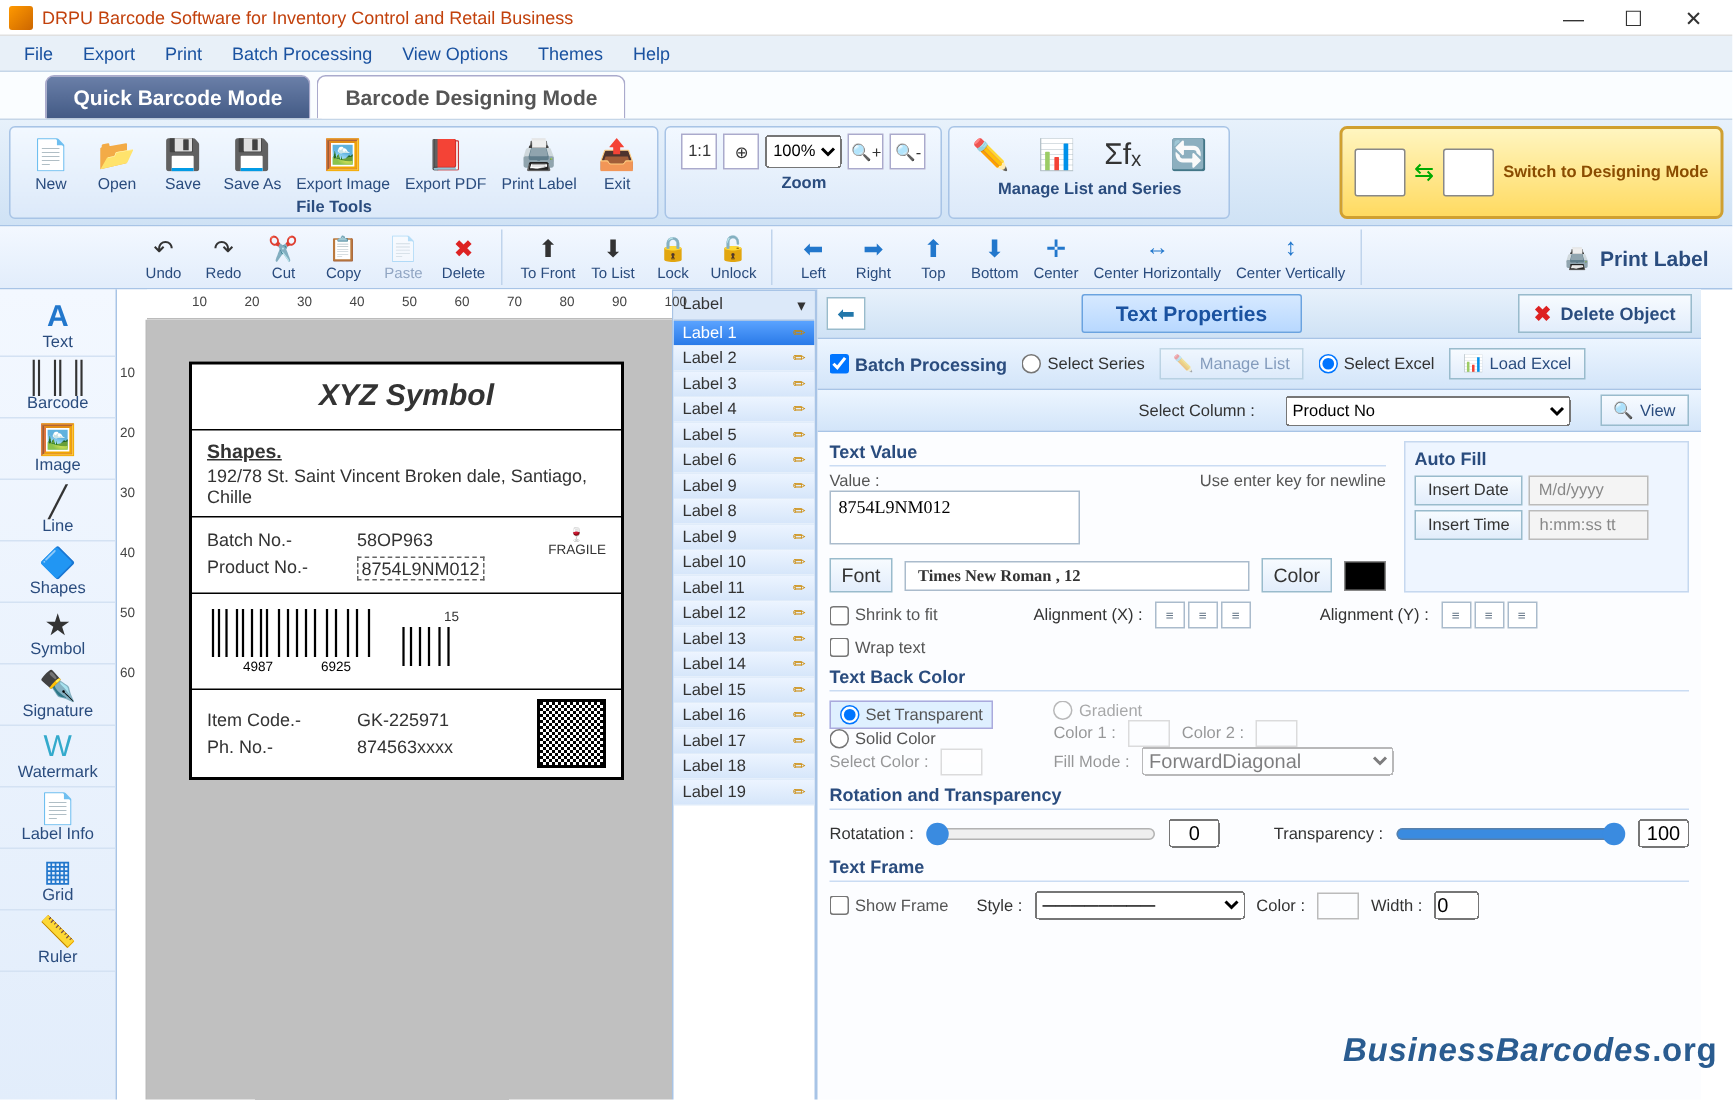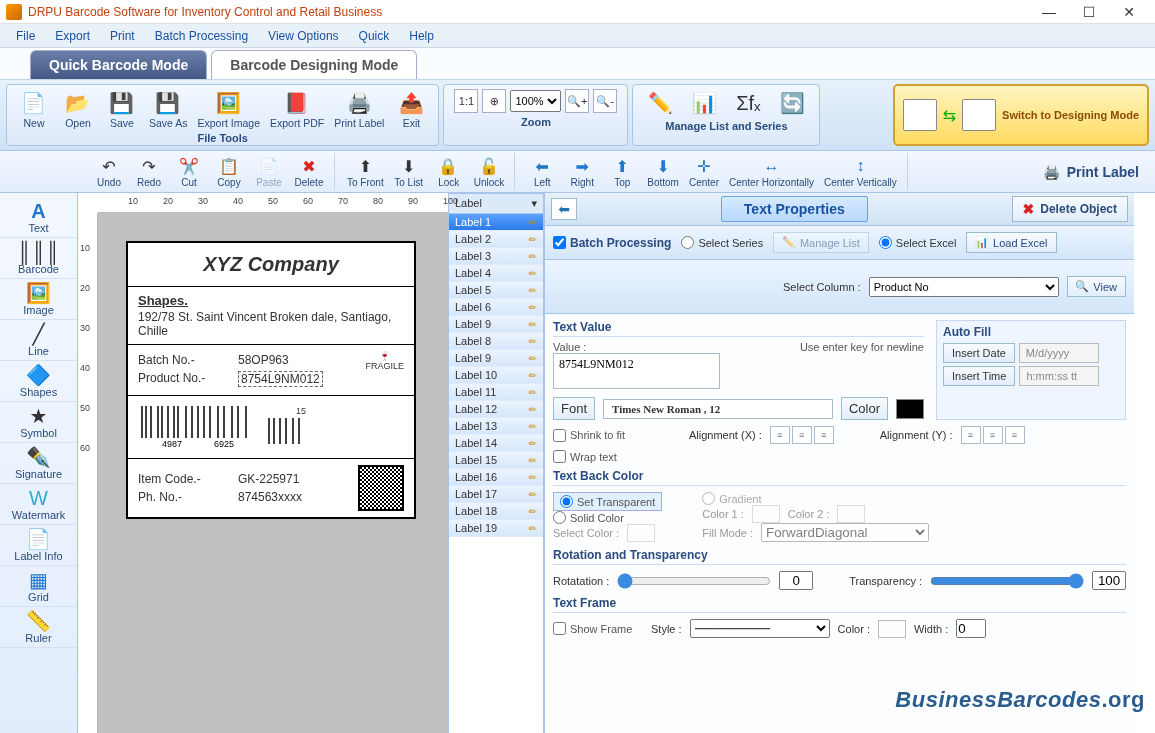--- a/index.html
+++ b/index.html
@@ -86,21 +86,21 @@
 .rightpanel { width: 590px; border-left: 1px solid #a8c4e6; display: flex; flex-direction: column; background: #fcfdff; overflow: hidden; }
 .rp-hdr { display: flex; align-items: center; padding: 3px 6px; background: linear-gradient(#e7f1fb,#cfe2f5); border-bottom: 1px solid #a8c4e6; gap: 8px; }
 .rp-back { width: 26px; height: 22px; border: 1px solid #9bc; background: #fff; display:flex;align-items:center;justify-content:center; color: #27a; font-size: 14px; cursor:pointer; }
 .rp-title { padding: 4px 22px; background: linear-gradient(#d6e9ff,#b8d8ff); border: 1px solid #6aa3e0; color: #1a52a0; font-size: 14px; font-weight: bold; border-radius: 2px; margin: 0 auto; }
 .rp-del { padding: 4px 10px; border: 1px solid #9bc; background: linear-gradient(#f7fbff,#e2edfb); display: flex; align-items: center; gap: 6px; font-size: 12px; font-weight: bold; color: #2a4c7e; cursor:pointer; }
 .rp-del .x { color: #d22; font-size: 14px; }
 
 .rp-topbar { display:flex; align-items:center; gap:10px; padding:6px 8px; background:linear-gradient(#ecf5ff,#d3e5f9); border-bottom:1px solid #a8c4e6; flex-wrap: wrap; }
 .rp-topbar .chk { display:flex;align-items:center;gap:4px;font-size:12px;font-weight:bold;color:#2a4c7e; }
 .rp-btn { padding:3px 8px; border:1px solid #9bc; background:linear-gradient(#f7fbff,#e2edfb); font-size:11px; cursor:pointer; display:flex;align-items:center;gap:4px; color:#2a4c7e; }
-.rp-row2 { display:flex;align-items:center;gap:8px;padding:16px 8px;background:linear-gradient(#ecf5ff,#d3e5f9); border-bottom:1px solid #a8c4e6; }
+.rp-row2 { display:flex;align-items:center;gap:20px;padding:3px 8px;background:linear-gradient(#ecf5ff,#d3e5f9); border-bottom:1px solid #a8c4e6; }
 .rp-row2 select { flex:0 0 190px; height:20px; font-size:11px; }
 
 .rp-body { padding: 6px 8px; display:flex; flex-direction:column; gap:6px; overflow:auto; font-size:11px; }
 .section-h { font-size:12px; font-weight:bold; color:#2a4c7e; border-bottom:1px solid #cadcf3; padding-bottom:2px; }
 .frow { display:flex; align-items:center; gap:8px; }
 .frow label { min-width:90px; color:#555; }
 .tinput { flex:0 0 300px; height:36px; border:1px solid #abc; padding:3px 5px; font-family:"Times New Roman",serif; font-size:12px; resize:none; }
 .smallbtn { padding:3px 7px; border:1px solid #9bc; background:linear-gradient(#f7fbff,#e2edfb); font-size:13px; cursor:pointer; }
 .fontdisp { border:1px solid #abc; padding:3px 8px; background:#fff; font-family:"Times New Roman",serif; font-weight:bold; }
 .colorbox { width:28px;height:20px;background:#000;border:1px solid #888; }
@@ -128,21 +128,21 @@
   <div class="winbtn">☐</div>
   <div class="winbtn">✕</div>
 </div>
 
 <div class="menubar">
   <span>File</span>
   <span>Export</span>
   <span>Print</span>
   <span>Batch Processing</span>
   <span>View Options</span>
-  <span>Quick</span>
+  <span>Themes</span>
   <span>Help</span>
 </div>
 
 <div class="modetabs">
   <div class="modetab active">Quick Barcode Mode</div>
   <div class="modetab inactive">Barcode Designing Mode</div>
 </div>
 
 <div class="ribbon">
   <div class="ribbongroup">
@@ -367,21 +367,21 @@
       <div class="vruler">
         <span class="t" style="top:30px">10</span>
           <span class="t" style="top:70px">20</span>
           <span class="t" style="top:110px">30</span>
           <span class="t" style="top:150px">40</span>
           <span class="t" style="top:190px">50</span>
           <span class="t" style="top:230px">60</span>
       </div>
       <div class="canvas">
         <div class="labelcard">
-          <div class="sec company">XYZ Company</div>
+          <div class="sec company">XYZ Symbol</div>
           <div class="sec addr">
             <h4>Shapes.</h4>
             <div>192/78 St. Saint Vincent Broken dale, Santiago, Chille</div>
           </div>
           <div class="sec" style="position:relative">
             <div class="fragile">🍷<br><span>FRAGILE</span></div>
             <div class="row">
                 <span class="k">Batch No.-</span>
                 <span>58OP963</span>
               </div>

